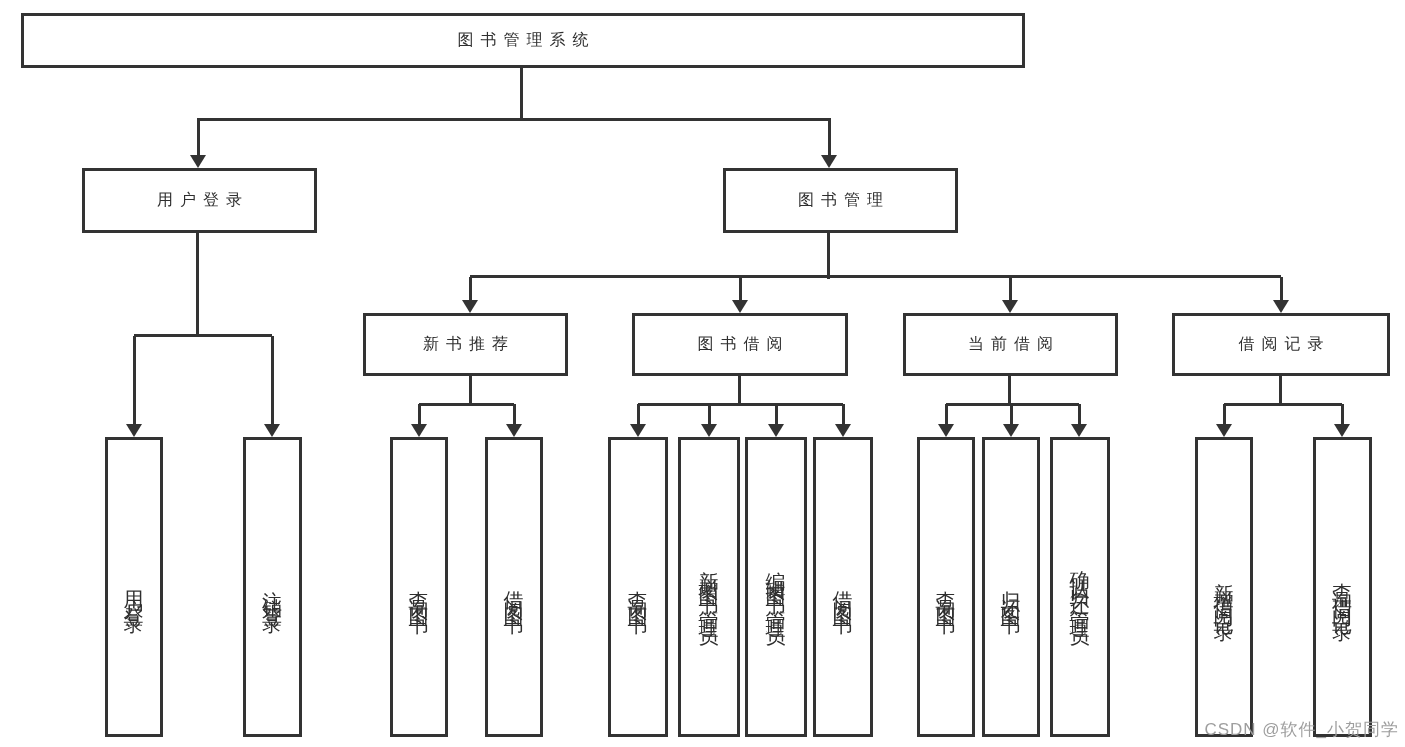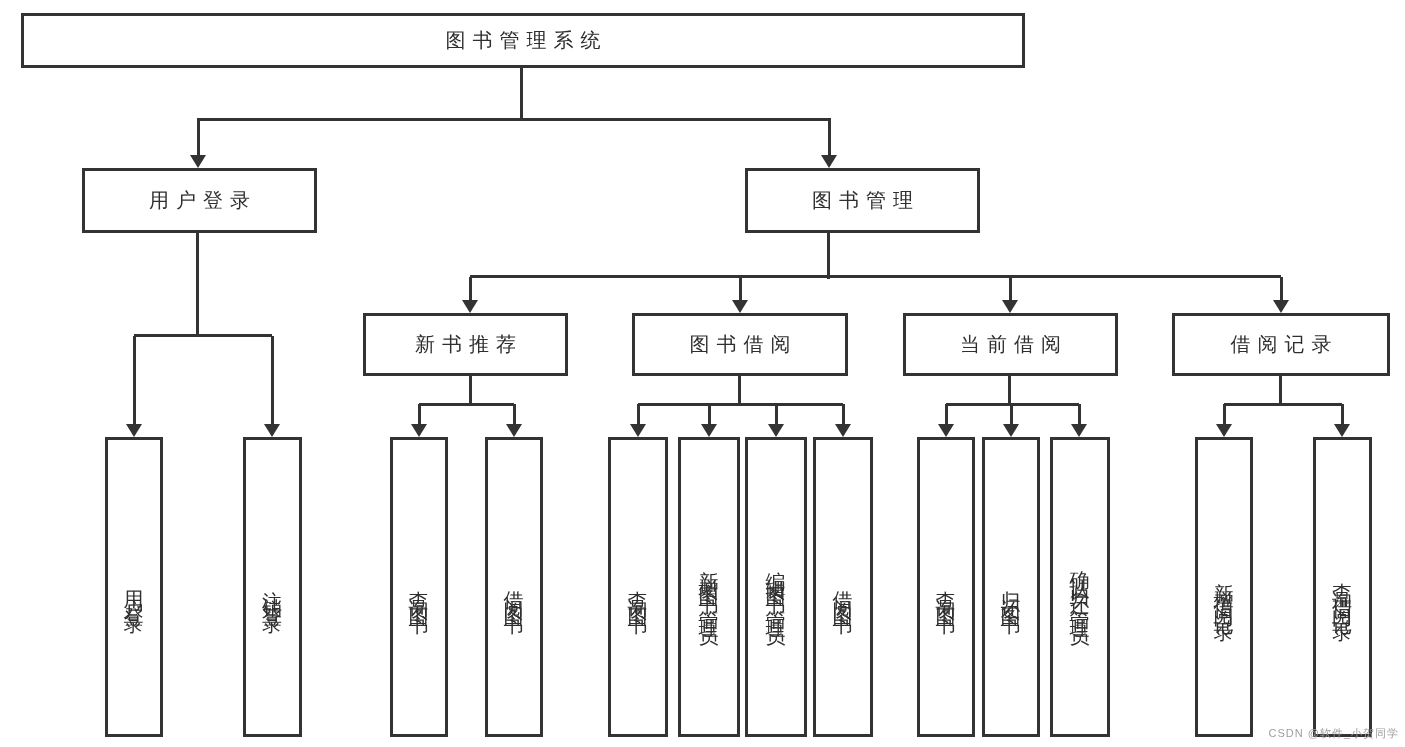--- a/index.html
+++ b/index.html
@@ -21,21 +21,21 @@
     position:absolute;
     box-sizing:border-box;
     border:3px solid var(--line);
     background:#ffffff;
     display:flex;
     align-items:center;
     justify-content:center;
     text-align:center;
   }
   .box.h span{
-    font-size:20px;
+    font-size:16px;
     letter-spacing:7px;
     margin-right:-7px; 
     white-space:nowrap;
     color:var(--text);
   }
   .box.v span{
     writing-mode:vertical-rl;
     text-orientation:mixed;
     font-size:20px;
     letter-spacing:8px;
@@ -52,21 +52,21 @@
   }
   .arrow .head{
     position:absolute;left:0;bottom:0;width:0;height:0;display:block;
     border-left:8px solid transparent;
     border-right:8px solid transparent;
     border-top:13px solid var(--line);
   }
   .watermark{
     position:absolute;
     right:6px;bottom:6px;
-    font-size:11px;
+    font-size:17px;
     color:var(--wm);
     letter-spacing:1px;
     white-space:nowrap;
     z-index:5;
   }
 </style>
 </head>
 <body>
 
 <div id="stage">
@@ -82,21 +82,21 @@
       <i class="head"></i>
     </div>
   <div class="arrow" style="left:821px;top:120px;height:48px">
       <i class="stem"></i>
       <i class="head"></i>
     </div>
 
   <div class="box h" style="left:82px;top:168px;width:235px;height:65px">
     <span>用户登录</span>
   </div>
-  <div class="box h" style="left:745px;top:168px;width:235px;height:65px">
+  <div class="box h" style="left:723px;top:168px;width:235px;height:65px">
     <span>图书管理</span>
   </div>
 
   <div class="vline" style="left:196px;top:233px;height:104px"></div>
   <div class="hline" style="left:134px;top:334px;width:138px"></div>
   <div class="arrow" style="left:126px;top:336px;height:101px">
       <i class="stem"></i>
       <i class="head"></i>
     </div>
   <div class="arrow" style="left:264px;top:336px;height:101px">

